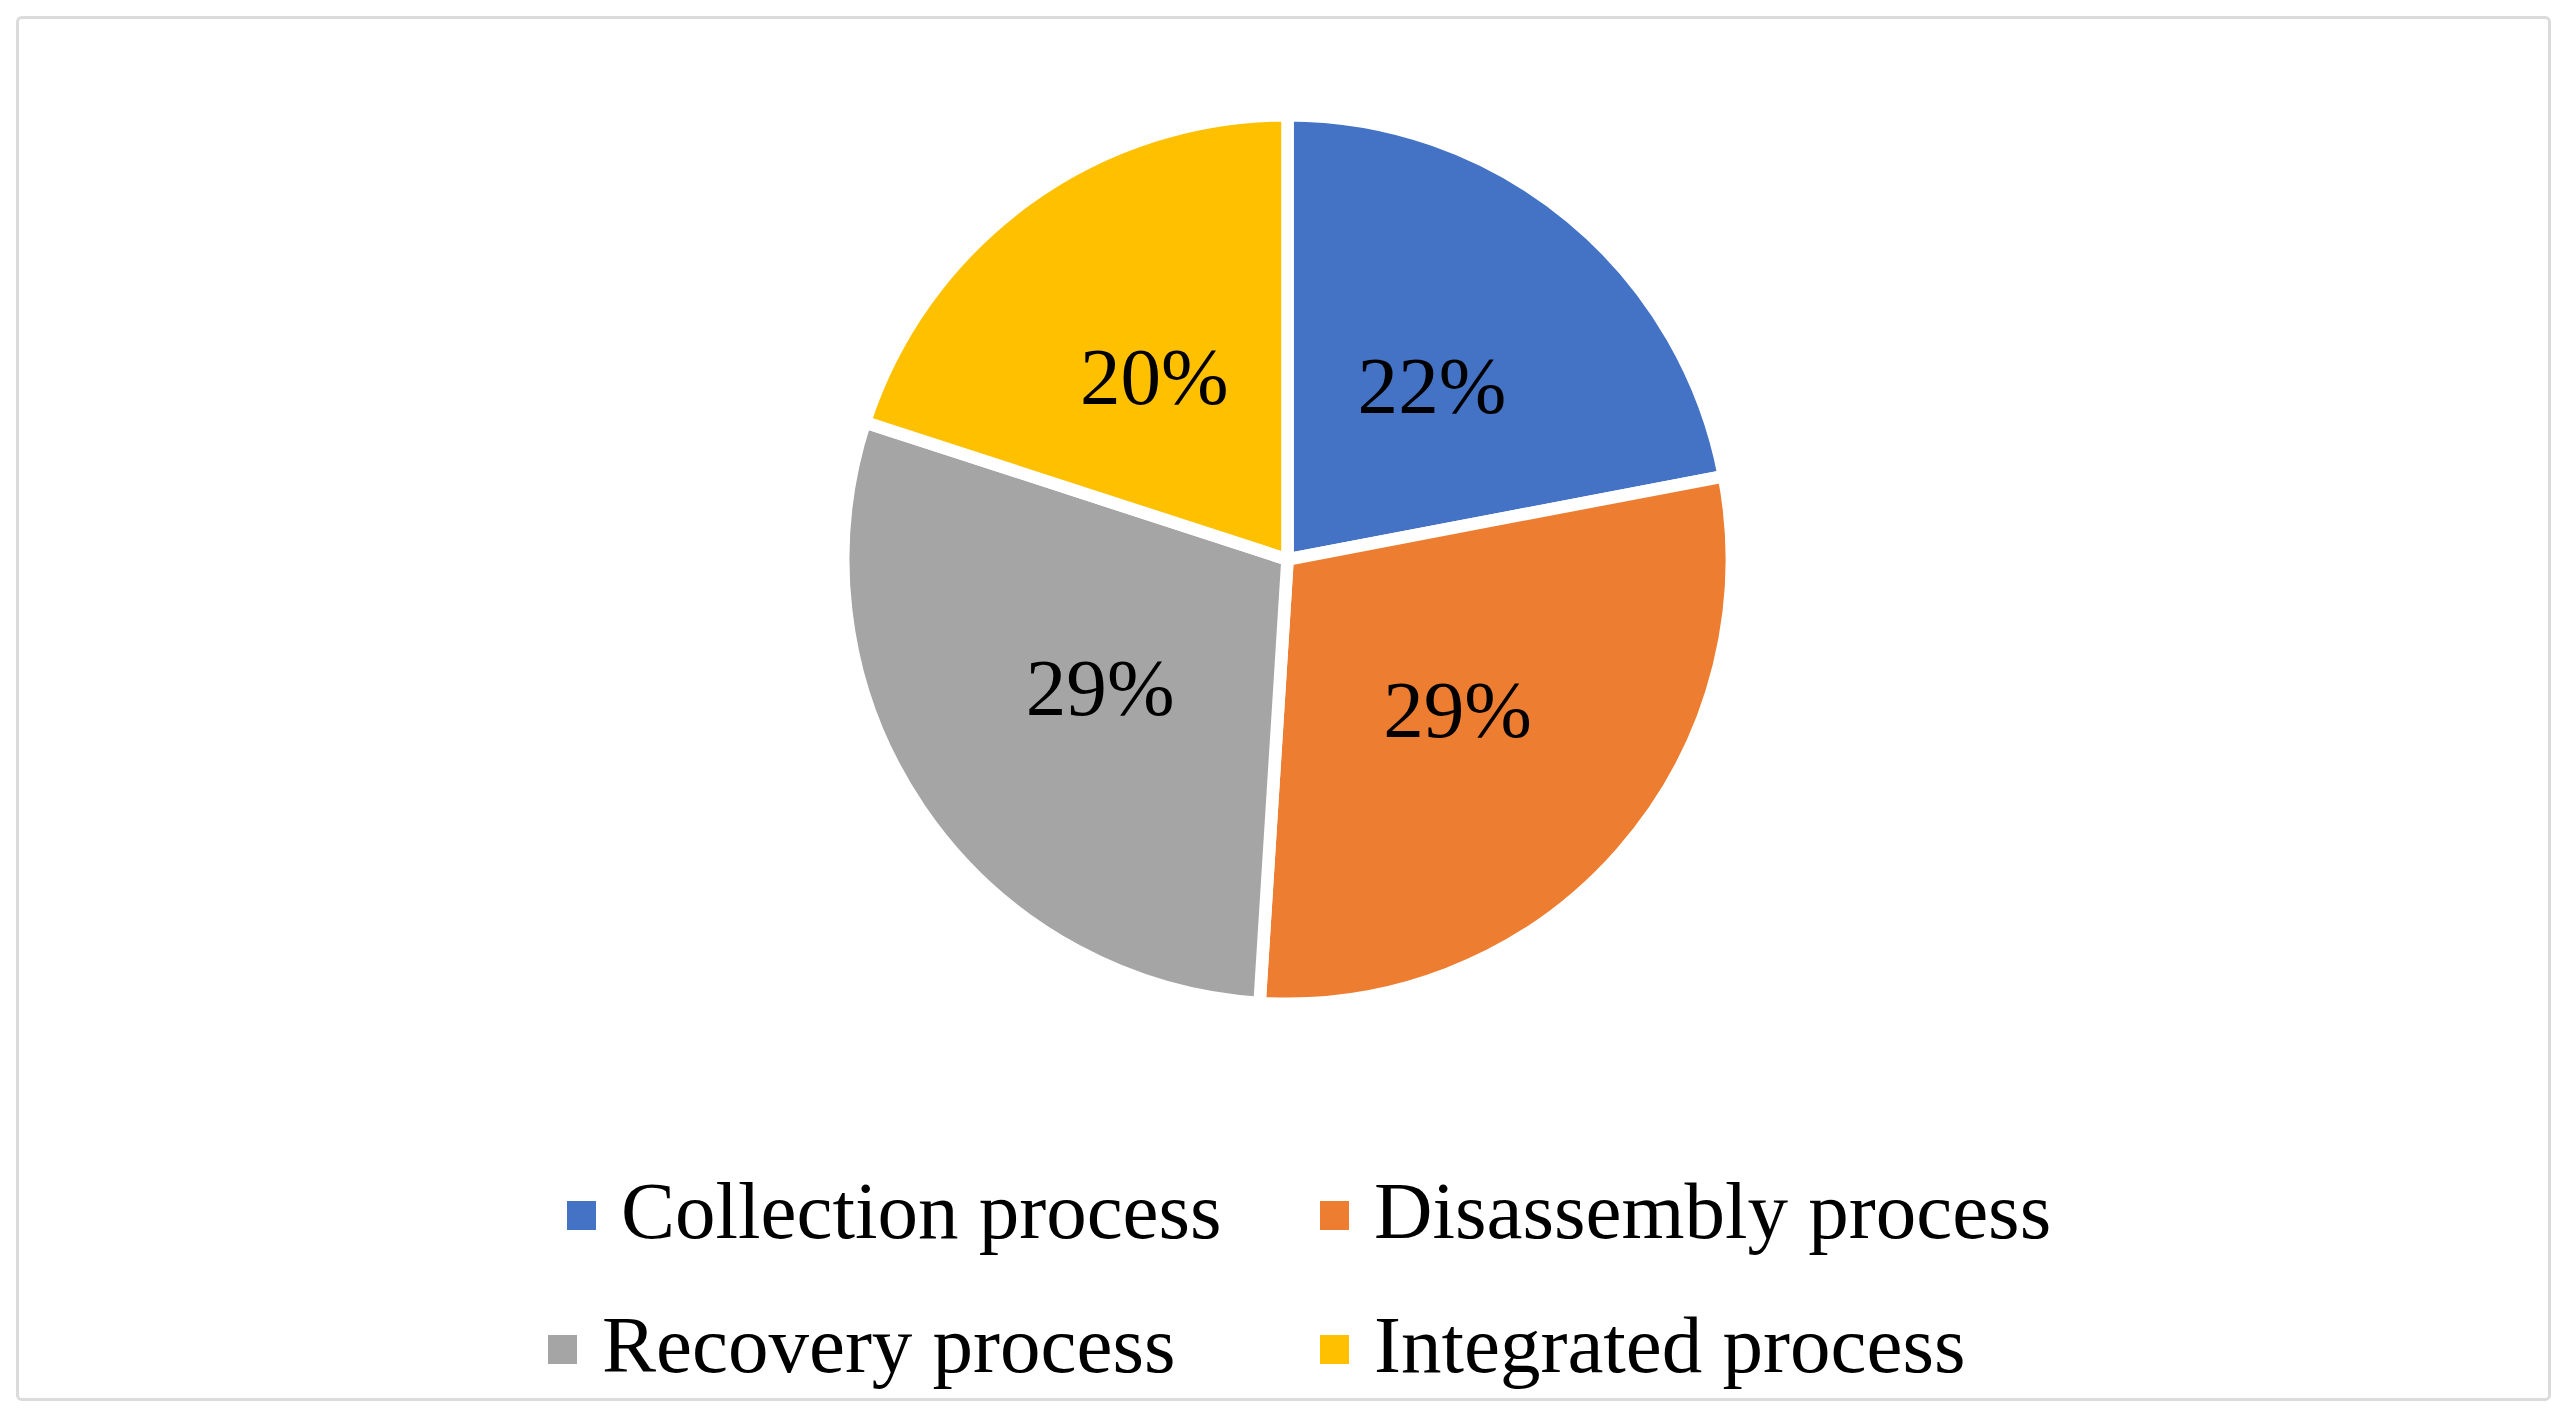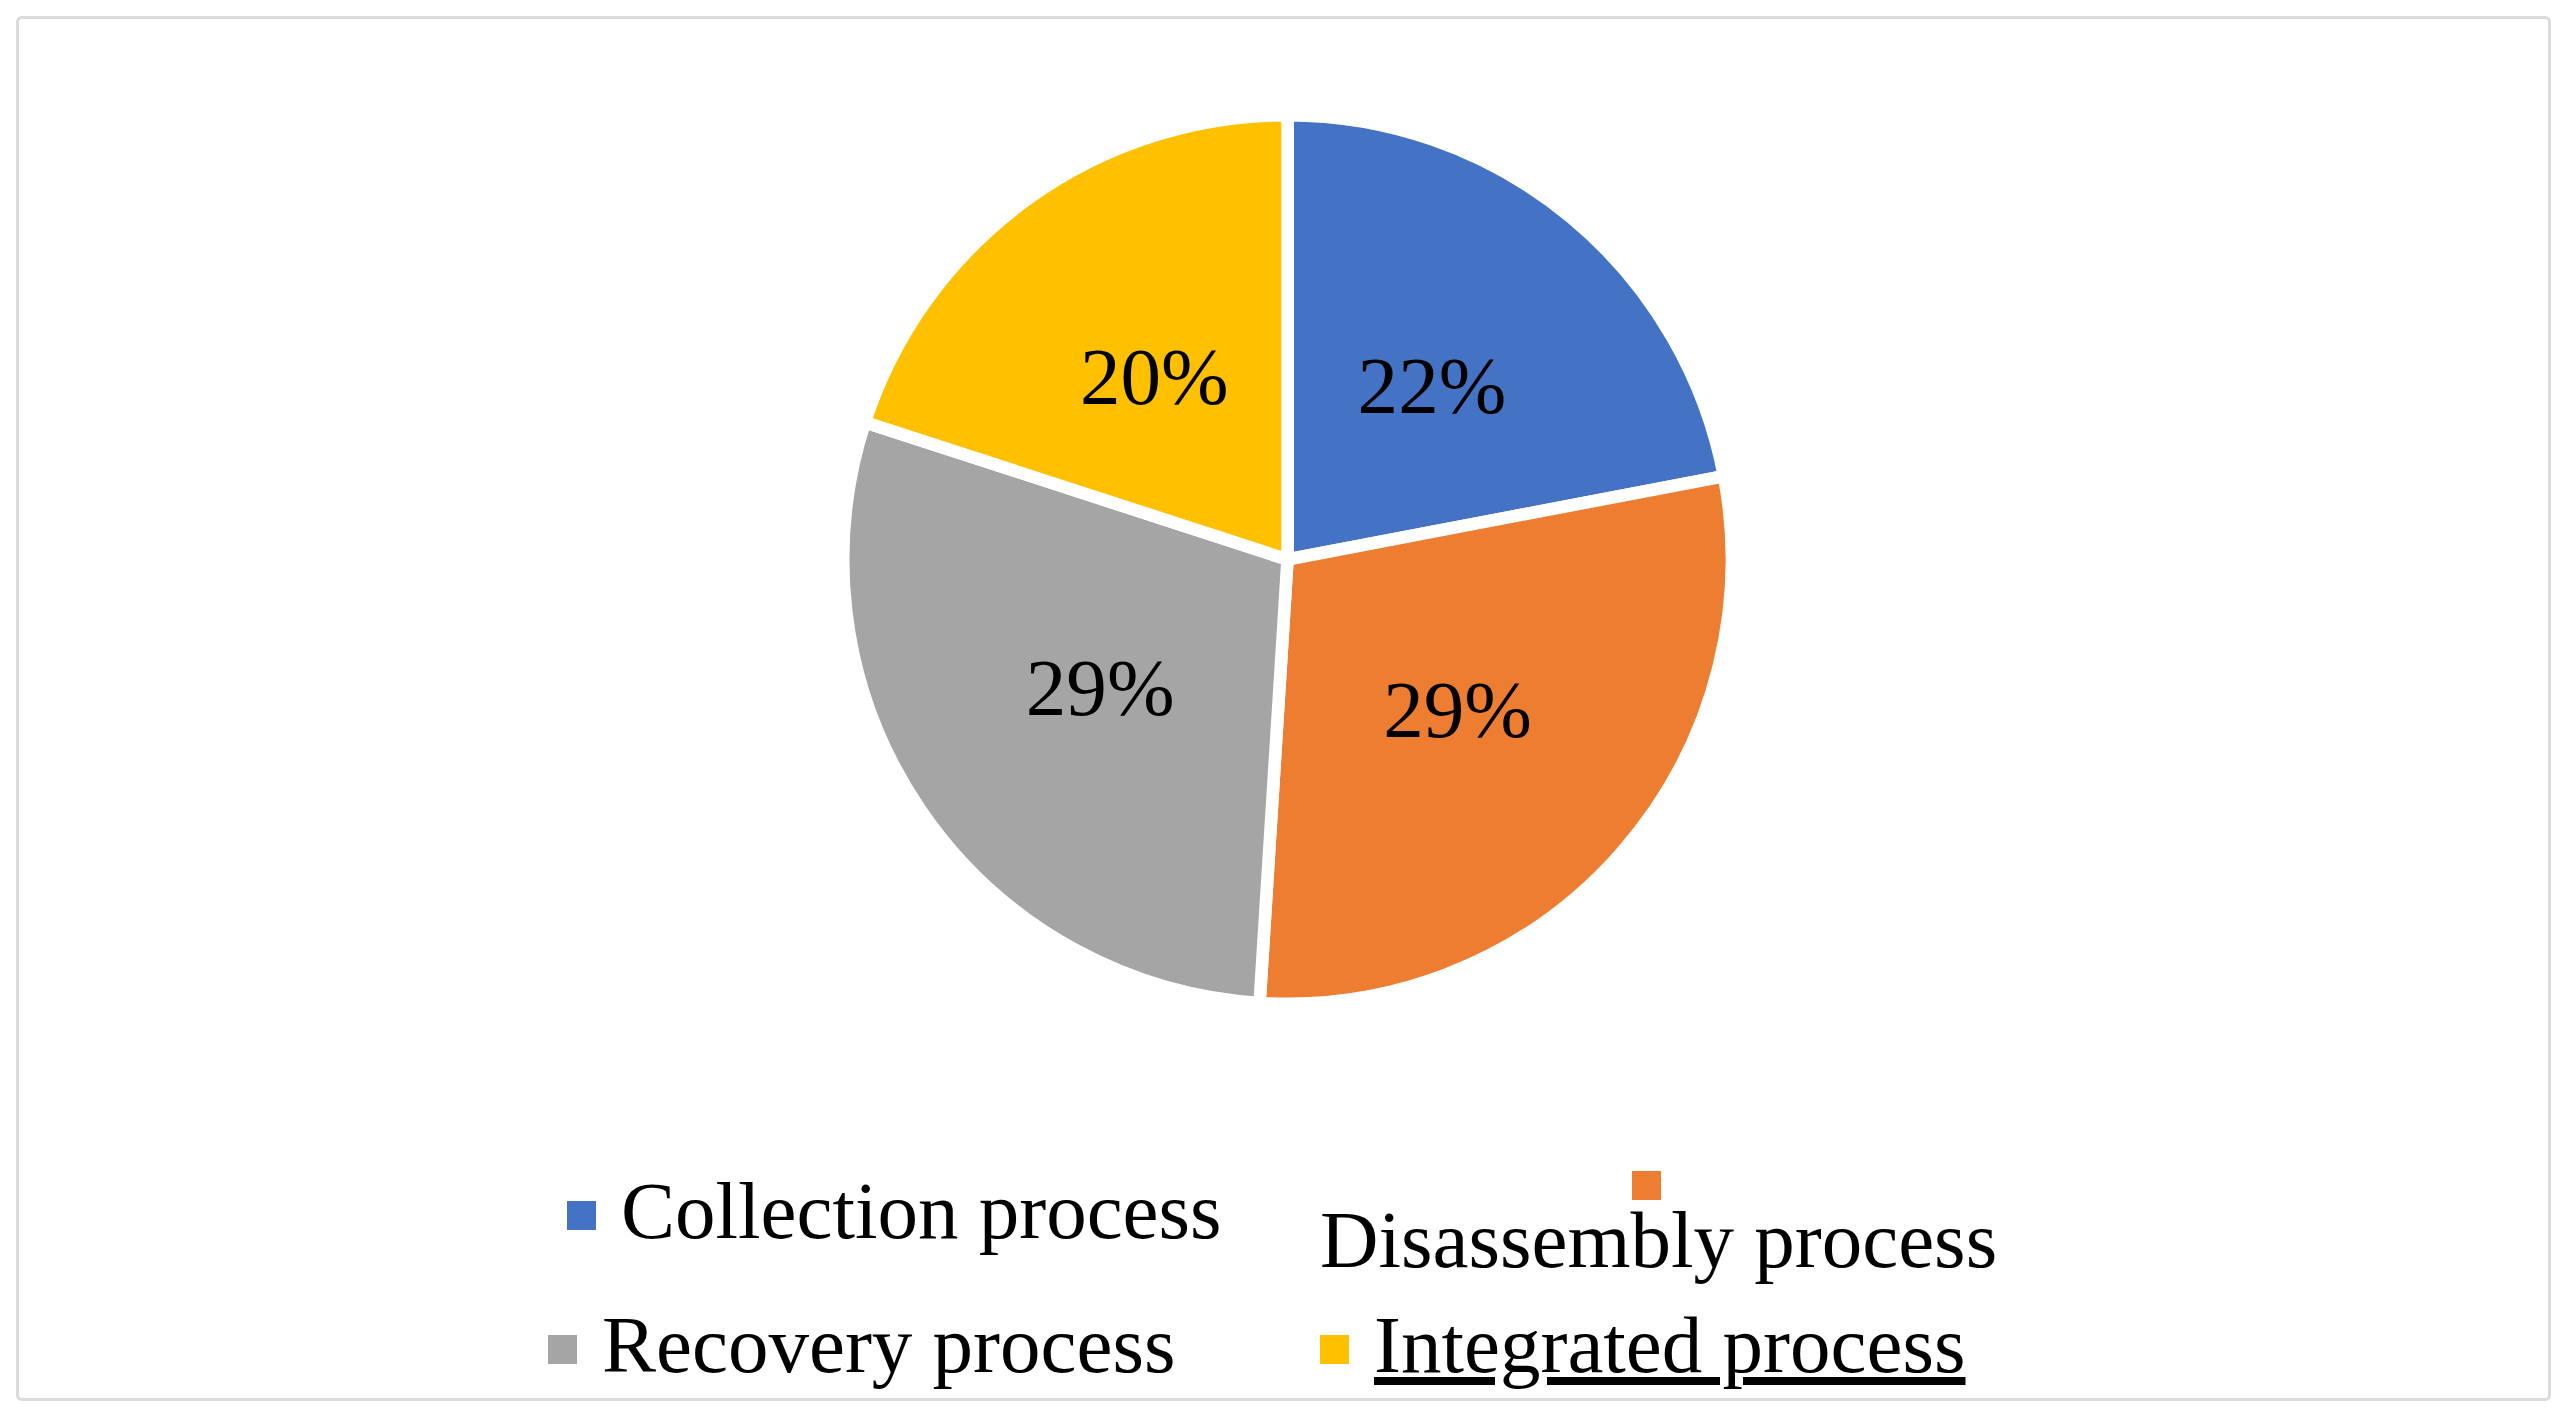--- a/index.html
+++ b/index.html
@@ -56,23 +56,23 @@
   }
   .legend-label {
     font-size: 81px;
     line-height: 1;
     color: #000000;
     white-space: nowrap;
     padding-bottom: 7.7px; 
   }
   
   .li-0 { left: 567px;  top: 1123px; }
-  .li-1 { left: 1320px; top: 1123px; flex-direction: column; }
+  .li-1 { left: 1320px; top: 1123px; }
   .li-2 { left: 548px;  top: 1257px; align-items: center; }
-  .li-3 { left: 1320px; top: 1257px; text-decoration: underline; }
+  .li-3 { left: 1320px; top: 1257px; }
 </style>
 </head>
 <body>
 
 <div class="canvas">
 
   <div class="frame"></div>
 
   <svg class="pie-svg" width="2576" height="1429" viewBox="0 0 2667 1479">
       <path d="M 1333 579 L 1333.00 119.00 A 460 460 0 0 1 1784.85 492.80 Z" fill="#4472C4" stroke="#ffffff" stroke-width="13" stroke-linejoin="round"></path>

